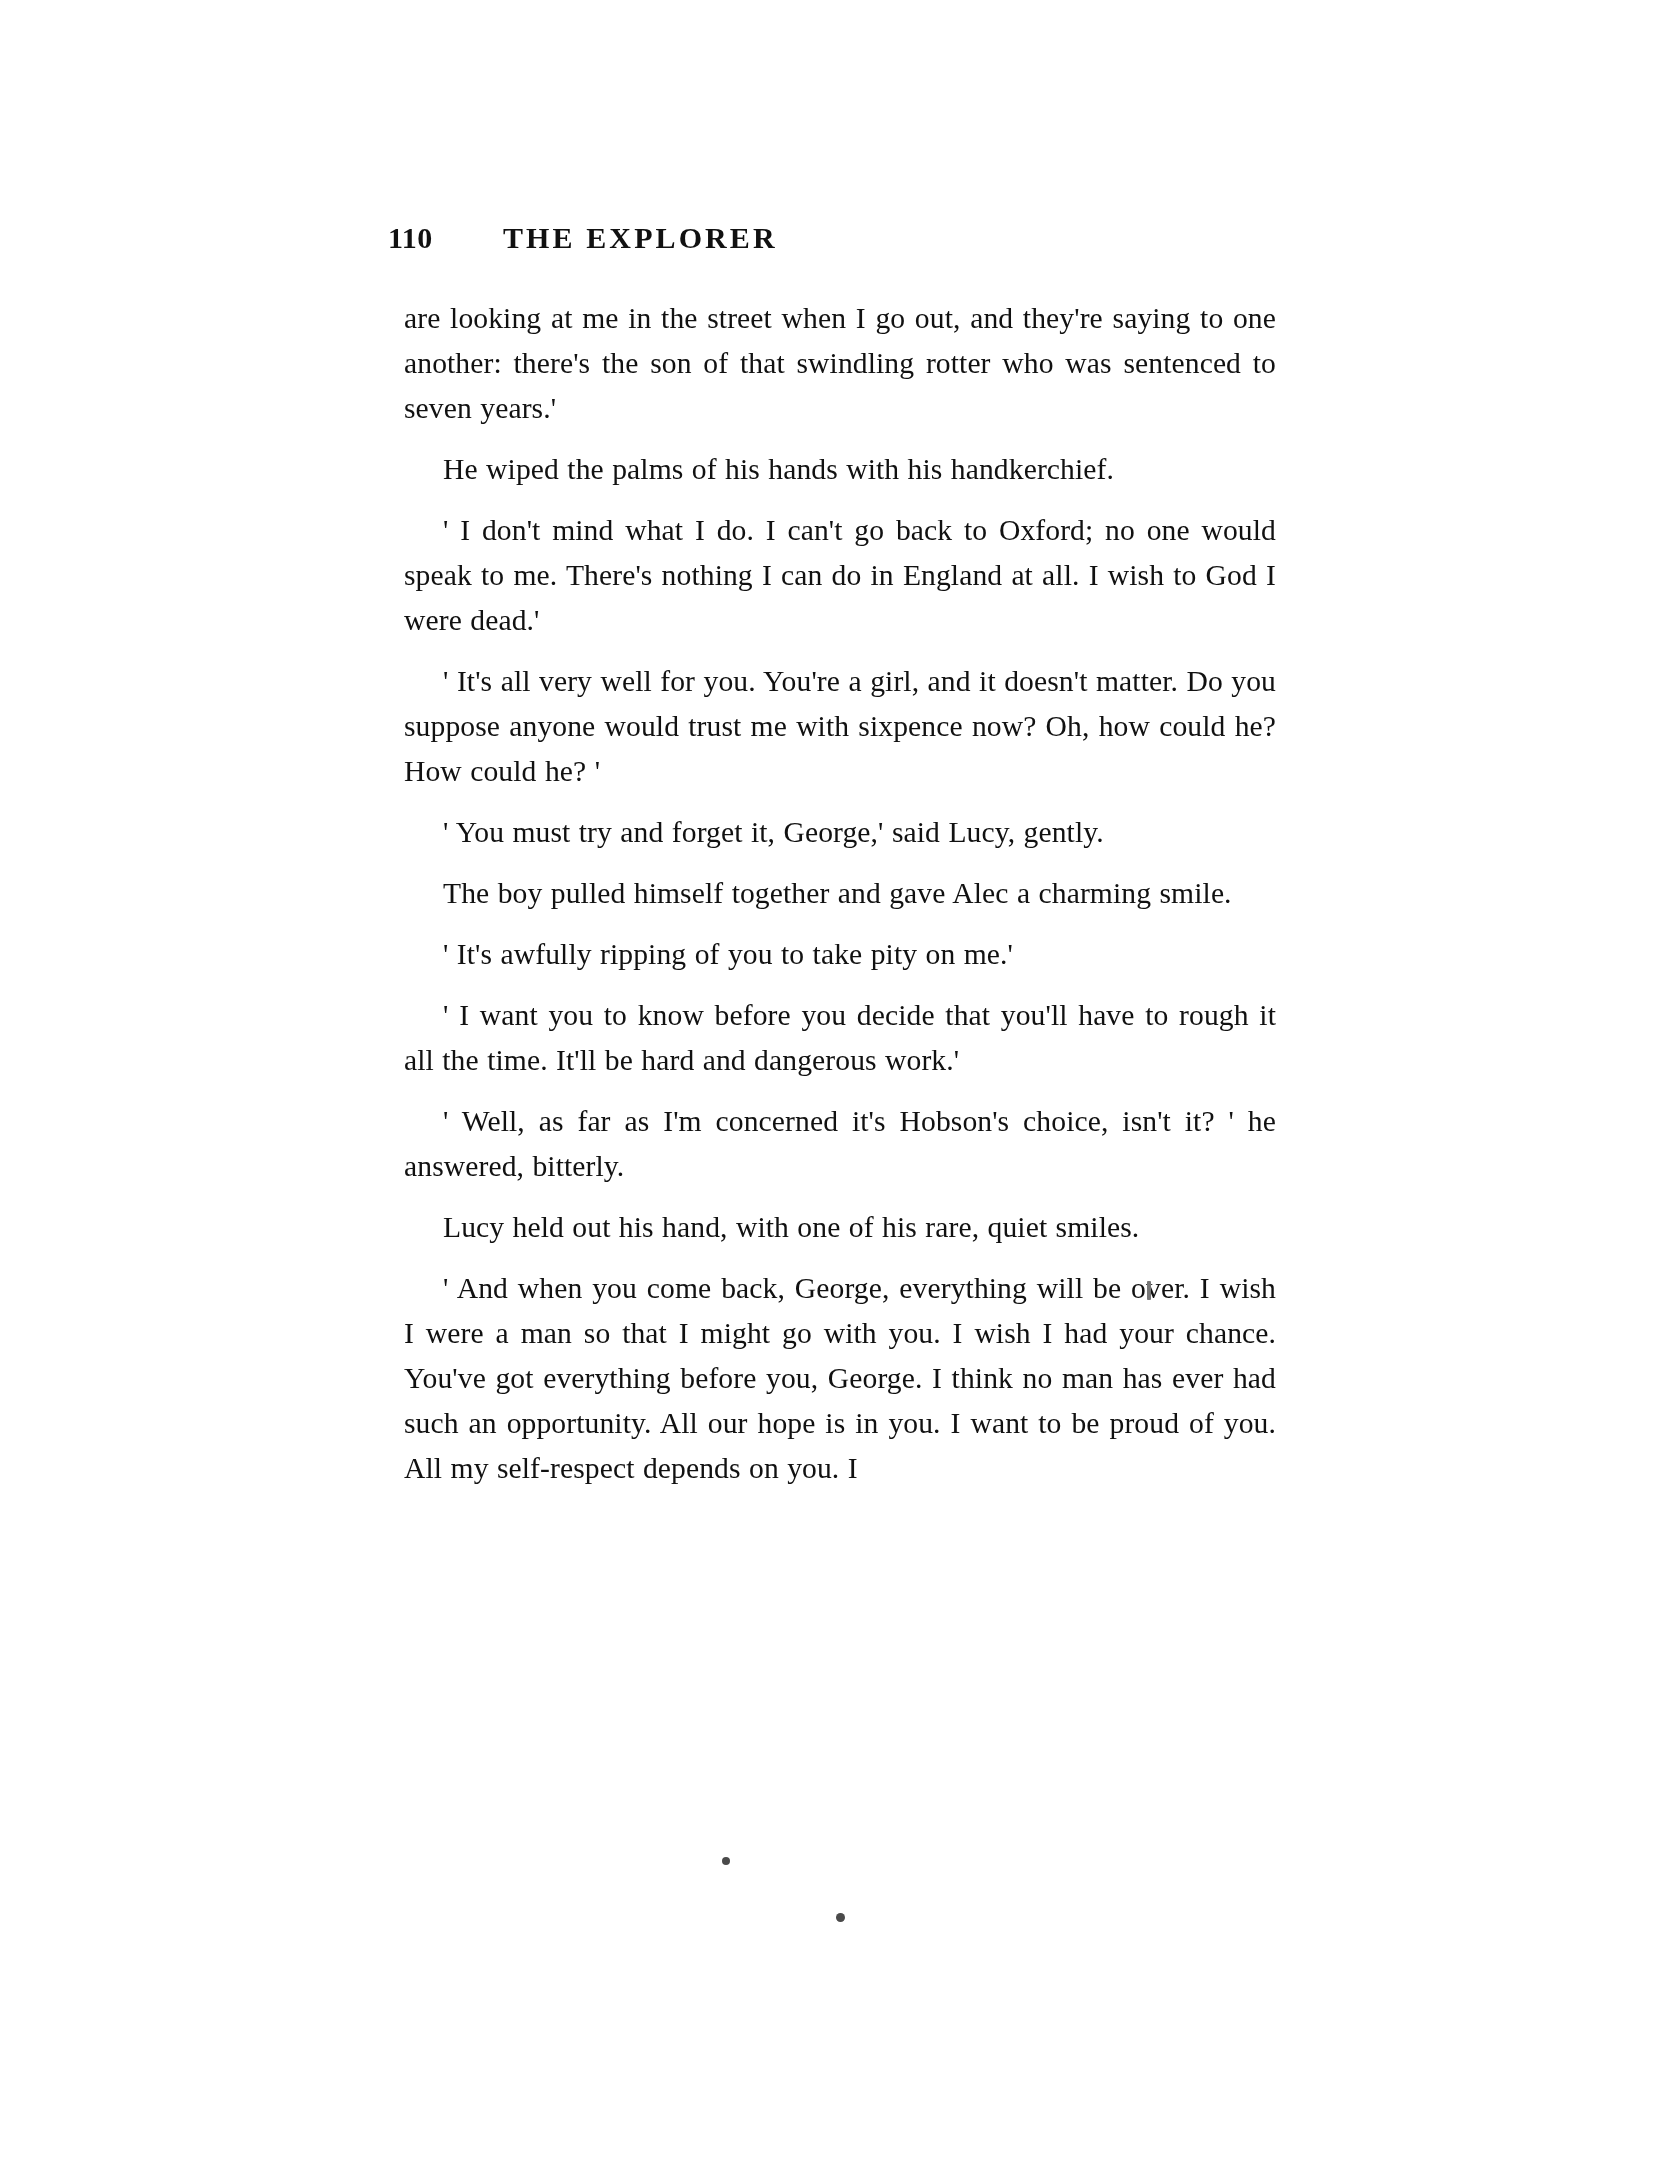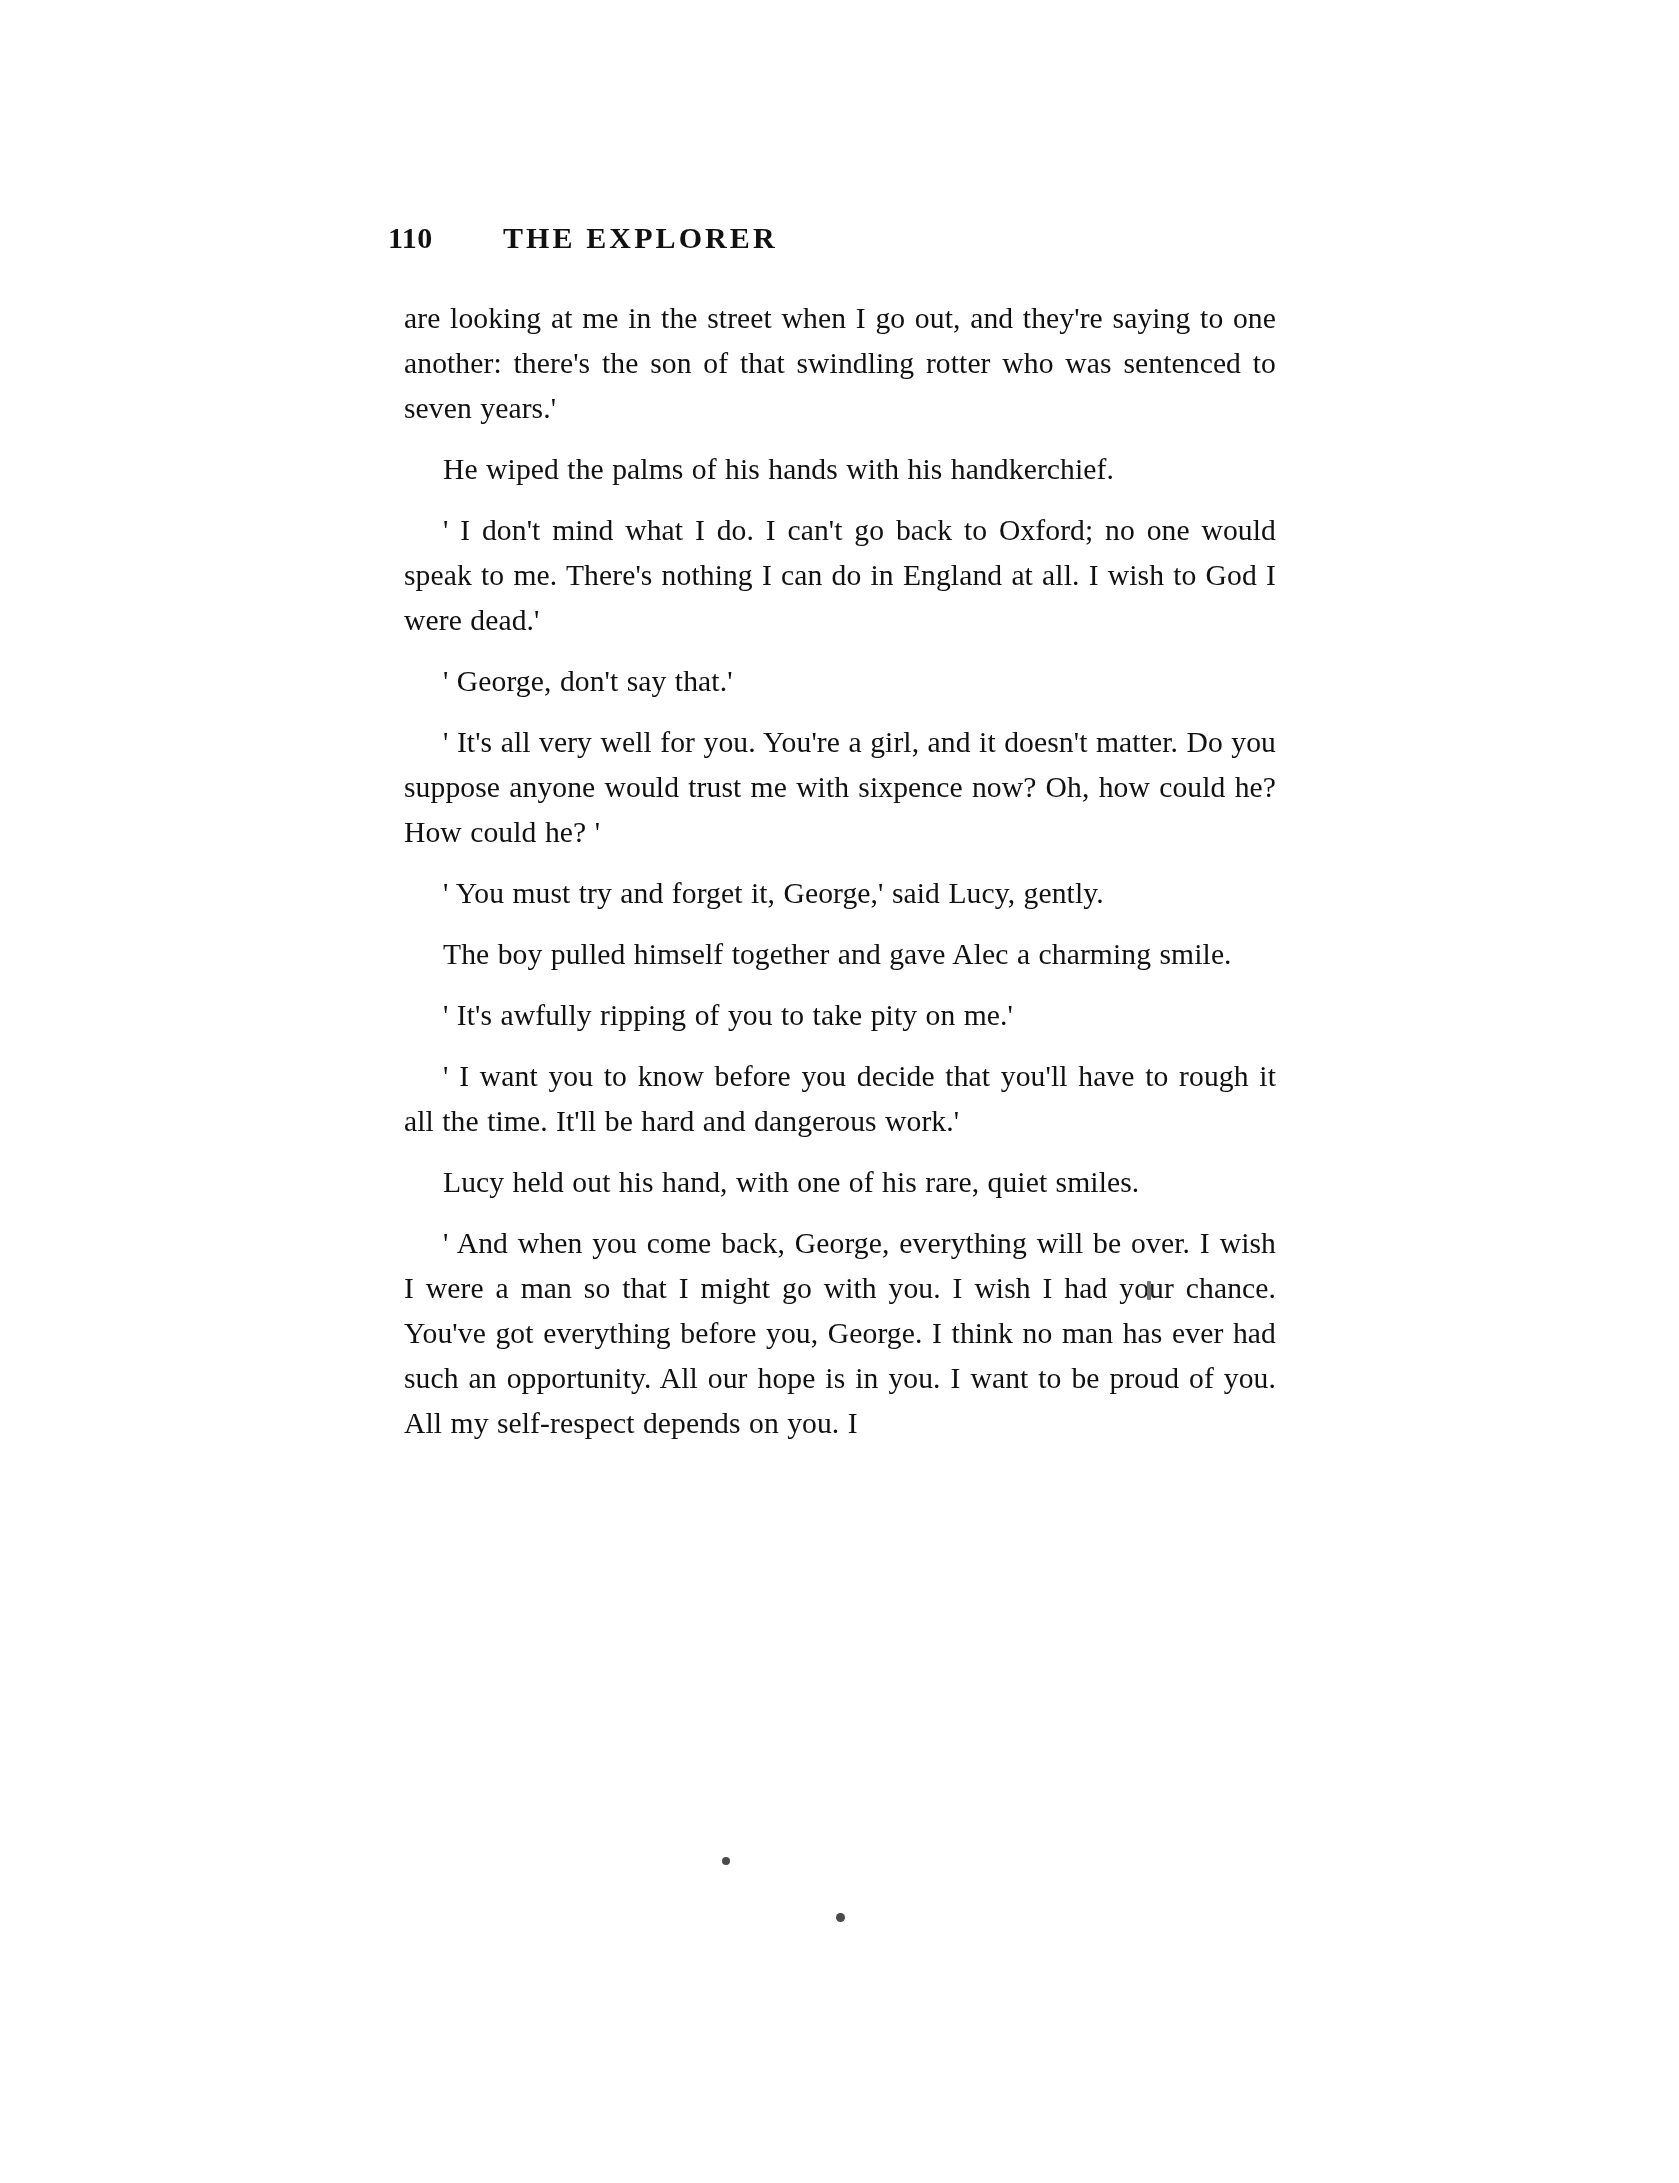--- a/index.html
+++ b/index.html
@@ -78,26 +78,26 @@
 
     <div class="header-row">
       <div class="folio">110</div>
       <div class="running-title">THE EXPLORER</div>
     </div>
 
     <div class="body-text">
       <p class="noindent">are looking at me in the street when I go out, and they're saying to one another: there's the son of that swindling rotter who was sentenced to seven years.'</p>
       <p class="indent">He wiped the palms of his hands with his handkerchief.</p>
       <p class="indent">' I don't mind what I do.   I can't go back to Oxford; no one would speak to me.   There's nothing I can do in England at all.   I wish to God I were dead.'</p>
-      <p class="indent">' George, don't say that.'</p>
       <p class="indent">' It's all very well for you.   You're a girl, and it doesn't matter.   Do you suppose anyone would trust me with sixpence now?   Oh, how could he?   How could he? '</p>
       <p class="indent">' You must try and forget it, George,' said Lucy, gently.</p>
       <p class="indent">The boy pulled himself together and gave Alec a charming smile.</p>
       <p class="indent">' It's awfully ripping of you to take pity on me.'</p>
       <p class="indent">' I want you to know before you decide that you'll have to rough it all the time.   It'll be hard and dangerous work.'</p>
+      <p class="indent">' Well, as far as I'm concerned it's Hobson's choice, isn't it? ' he answered, bitterly.</p>
       <p class="indent">Lucy held out his hand, with one of his rare, quiet smiles.</p>
       <p class="indent">' And when you come back, George, everything will be over.   I wish I were a man so that I might go with you.   I wish I had your chance.   You've got everything before you, George.   I think no man has ever had such an opportunity.   All our hope is in you.   I want to be proud of you.   All my self-respect depends on you.   I</p>
     </div>
 
   </div>
 
   <div class="speck speck-a"></div>
   <div class="speck speck-b"></div>
   <div class="speck speck-c"></div>
 

